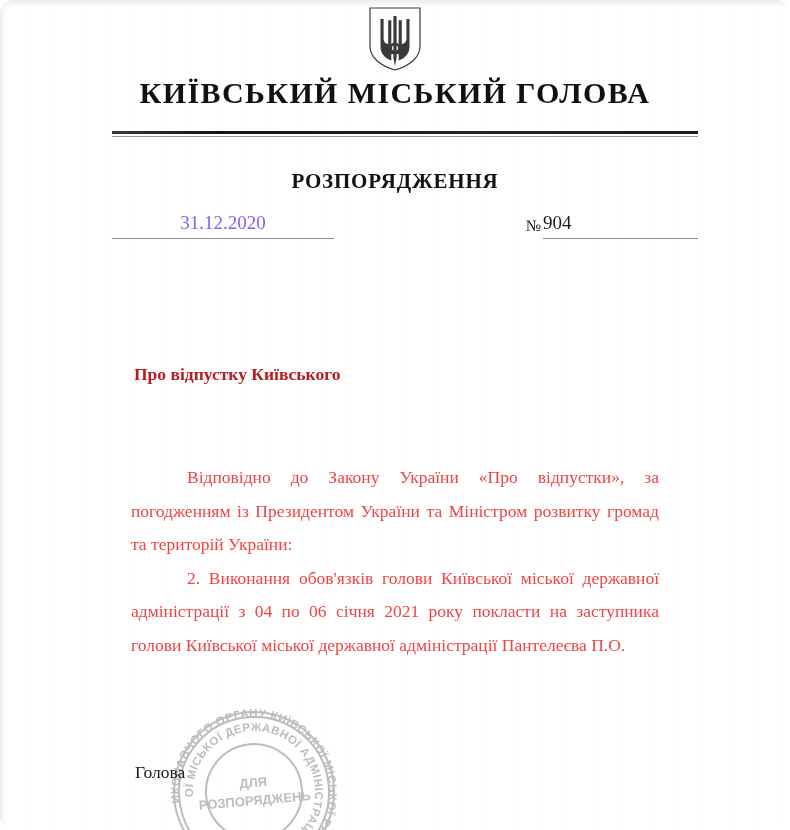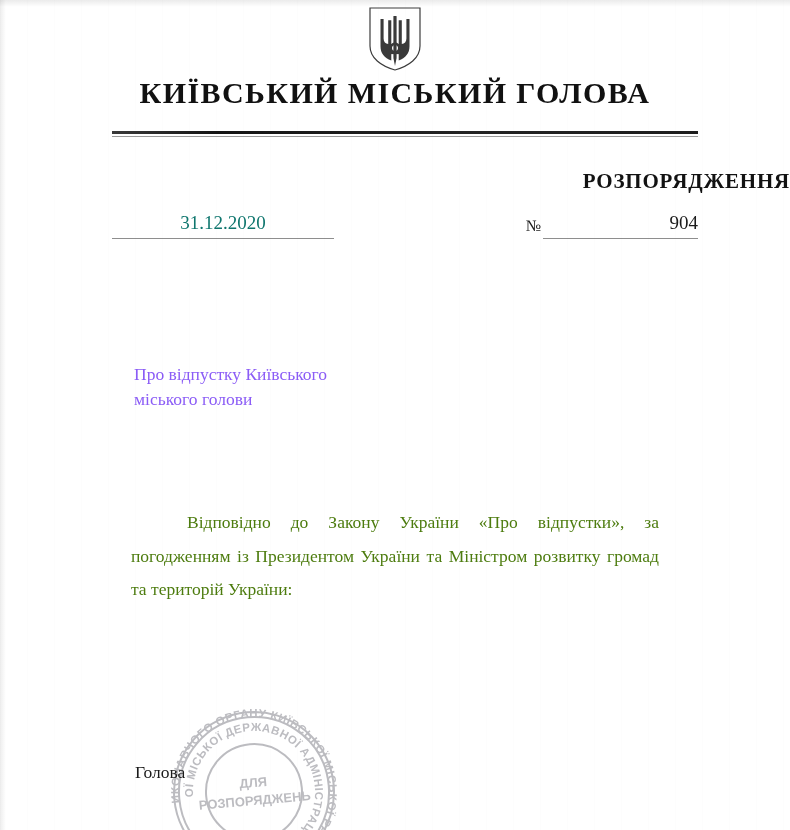--- a/index.html
+++ b/index.html
@@ -14,20 +14,21 @@
     overflow: hidden;
     font-family: "Liberation Serif", "DejaVu Serif", serif;
     color: #1a1a1a;
   }
 
   .page {
     position: absolute;
     inset: 0;
     background: #ffffff;
     overflow: hidden;
+    border-radius: 14px;
   }
 
   
   .scan-noise {
     position: absolute;
     inset: 0;
     pointer-events: none;
     background:
       repeating-linear-gradient(90deg,
         rgba(0,0,0,0.012) 0px,
@@ -90,21 +91,21 @@
     margin-top: 2px;
     height: 1px;
     background: #9a9a9a;
   }
 
   
   .doc-type {
     position: absolute;
     left: 0; right: 0;
     top: 169px;
-    text-align: right;
+    text-align: center;
     font-size: 21px;
     font-weight: bold;
     letter-spacing: 0.8px;
     color: #121212;
   }
 
   
   .meta-row {
     position: absolute;
     top: 212px;
@@ -114,68 +115,68 @@
   }
   .date-field {
     position: absolute;
     left: 0;
     top: 0;
     width: 222px;
     border-bottom: 1px solid #8e8e8e;
     text-align: center;
     font-size: 19px;
     padding-bottom: 4px;
-    color: #0f766e;
+    color: #8b5cf6;
   }
   .num-group {
     position: absolute;
     right: 0;
     top: 0;
     display: flex;
     align-items: flex-end;
   }
   .num-sign {
     font-size: 16px;
     padding-bottom: 4px;
     padding-right: 2px;
     color: #1b1b1b;
   }
   .num-field {
     width: 155px;
     border-bottom: 1px solid #8e8e8e;
-    text-align: right;
+    text-align: left;
     font-size: 19px;
     padding-bottom: 4px;
     color: #1b1b1b;
   }
 
   
   .subject {
     position: absolute;
     left: 134px;
     top: 362px;
     width: 300px;
     font-size: 17.5px;
     line-height: 25px;
-    color: #8b5cf6;
+    color: #b91c1c;
+    font-weight: bold;
   }
   .subject div { white-space: nowrap; }
 
   
   .body-text {
     position: absolute;
     left: 131px;
     top: 461px;
     width: 528px;
     font-size: 17.5px;
     line-height: 33.5px;
     text-align: justify;
     text-justify: inter-word;
-    color: #4d7c0f;
-    margin-top: 45px;
+    color: #ef4444;
   }
   .body-text p {
     margin: 0;
     text-indent: 56px;
   }
 
   
   .sign-row {
     position: absolute;
     left: 135px;
@@ -237,25 +238,25 @@
   <div class="meta-row">
     <div class="date-field">31.12.2020</div>
     <div class="num-group">
       <span class="num-sign">№</span>
       <span class="num-field">904</span>
     </div>
   </div>
 
   <div class="subject">
     <div>Про відпустку Київського</div>
-    <div>міського голови</div>
   </div>
 
   <div class="body-text">
     <p>Відповідно до Закону України «Про відпустки», за погодженням із Президентом України та Міністром розвитку громад та територій України:</p>
+    <p>2. Виконання обов'язків голови Київської міської державної адміністрації з 04 по 06 січня 2021 року покласти на заступника голови Київської міської державної адміністрації Пантелеєва П.О.</p>
   </div>
 
   <div class="stamp">
     <svg viewBox="0 0 172 172" xmlns="http://www.w3.org/2000/svg">
       <defs>
         <path id="ringOuter" d="M86,86 m-75,0 a75,75 0 1,1 150,0 a75,75 0 1,1 -150,0"></path>
         <path id="ringInner" d="M86,86 m-61,0 a61,61 0 1,1 122,0 a61,61 0 1,1 -122,0"></path>
       </defs>
       <g fill="none" stroke="#6e6e78" stroke-width="2">
         <circle cx="86" cy="86" r="80"></circle>

